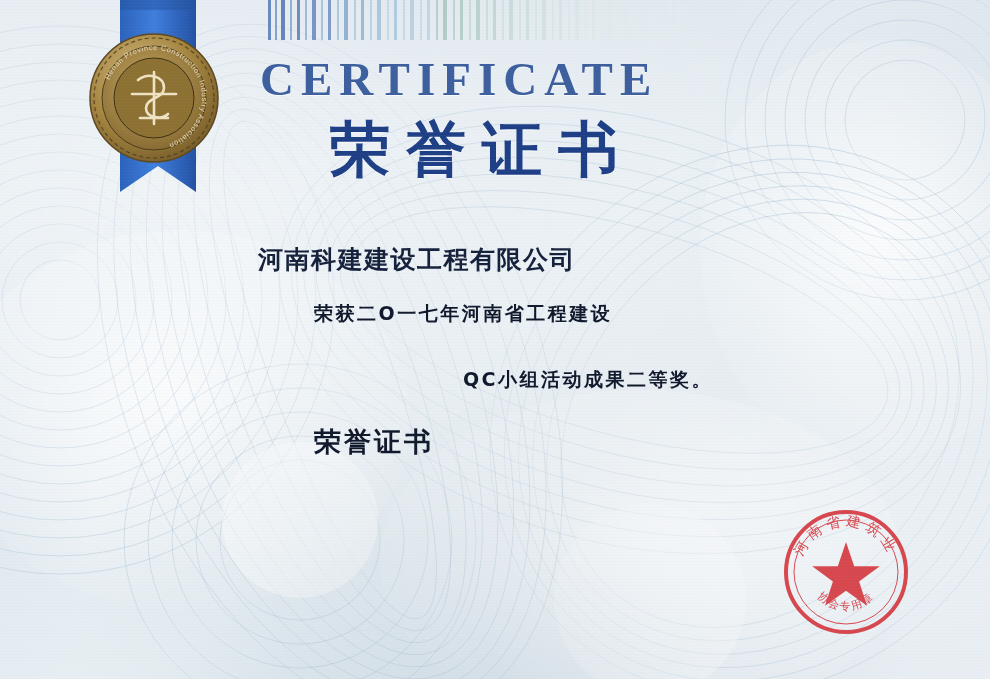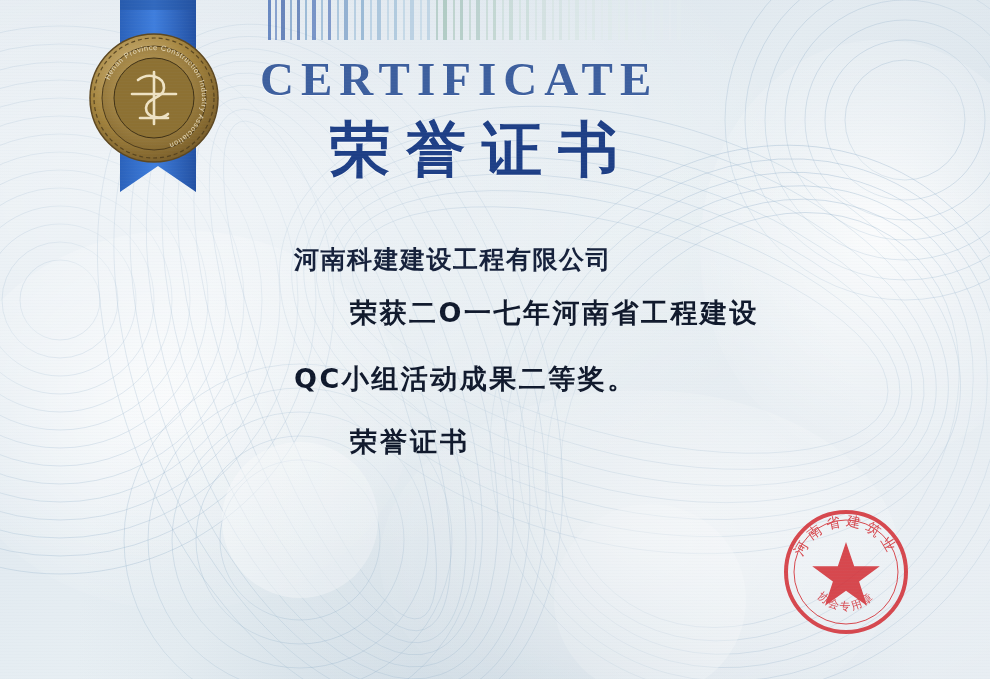--- a/index.html
+++ b/index.html
@@ -83,38 +83,37 @@
     text-shadow: 0 1px 1px rgba(255,255,255,0.6);
   }
 
   .body-block {
     position: absolute;
     left: 258px;
     top: 240px;
     width: 660px;
     color: #1a1a2e;
     font-family: "DejaVu Sans", sans-serif;
-    margin-left: 36px;
   }
   .recipient-line {
     font-size: 25px;
     letter-spacing: 1.5px;
     line-height: 40px;
     font-weight: 600;
     color: #15203a;
   }
   .award-line {
-    font-size: 27px;
+    font-size: 19px;
     letter-spacing: 2.5px;
     line-height: 66px;
     font-weight: 600;
     color: #10192c;
     text-indent: 56px;
   }
-  .award-line.no-indent { text-indent: 0; }
+  .award-line.no-indent { text-indent: 0; text-align: center; }
   .issue-line {
     font-size: 27px;
     letter-spacing: 3px;
     line-height: 60px;
     font-weight: 600;
     color: #10192c;
     text-indent: 56px;
   }
 
   .date-line {

